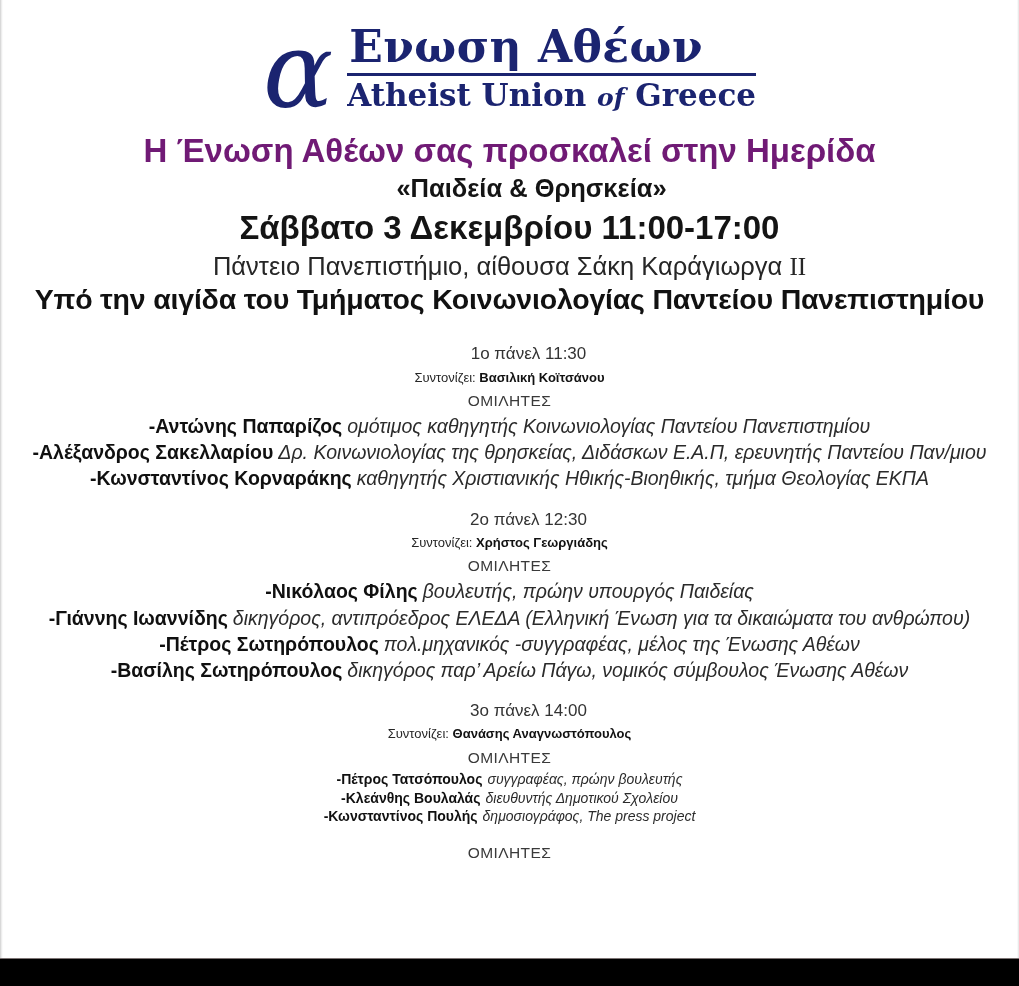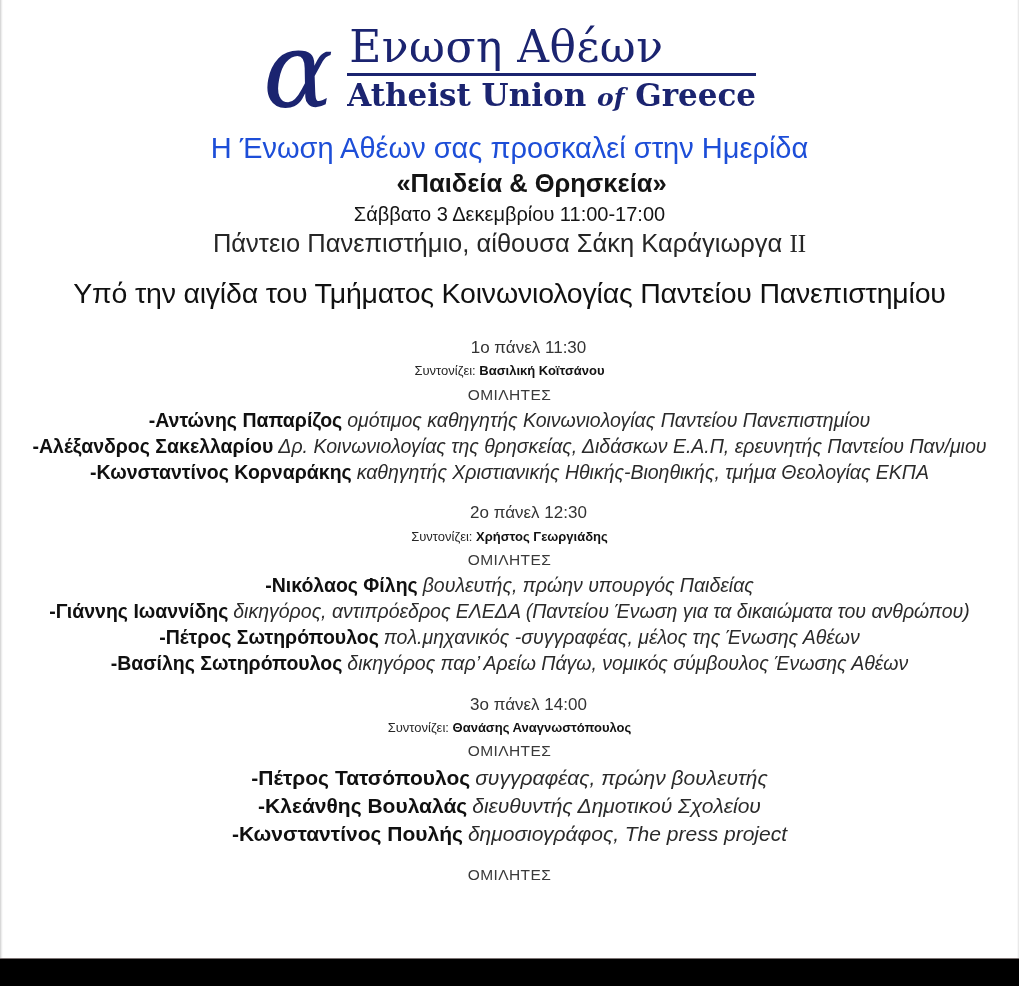--- a/index.html
+++ b/index.html
@@ -63,21 +63,21 @@
     top: 4px;
   }
   .logo-words {
     display: flex;
     flex-direction: column;
     align-items: stretch;
   }
   .logo-gr {
     font-family: "DejaVu Serif", "Liberation Serif", serif;
     font-size: 44px;
-    font-weight: 400;
+    font-weight: 700;
     color: #1b2470;
     letter-spacing: 0.5px;
     line-height: 1.08;
     text-align: left;
     padding-left: 2px;
   }
   .logo-rule {
     height: 3px;
     background: #1b2470;
     margin: 3px 0 2px 0;
@@ -98,54 +98,53 @@
     font-weight: 700;
   }
 
   
   .header-lines {
     text-align: center;
     color: #1a1a1a;
     margin-top: 16px;
   }
   .hl1 {
-    font-size: 29px;
-    font-weight: 400;
+    font-size: 33px;
+    font-weight: 700;
     line-height: 1.30;
-    color: #1d4ed8;
+    color: #701a75;
   }
   .hl2 {
     font-size: 25.5px;
     font-weight: 700;
     line-height: 1.32;
     color: #141414;
     padding-left: 44px;
   }
   .hl3 {
-    font-size: 20px;
-    font-weight: 400;
+    font-size: 33px;
+    font-weight: 700;
     line-height: 1.32;
     color: #141414;
   }
   .hl4 {
     font-size: 25.5px;
     font-weight: 400;
     line-height: 1.32;
     color: #262626;
   }
   .hl4 .roman {
     font-family: "Liberation Serif", "DejaVu Serif", serif;
     font-size: 25px;
   }
   .auspices {
     text-align: center;
     font-size: 28.5px;
-    font-weight: 400;
+    font-weight: 700;
     color: #111111;
-    margin-top: 16px;
     letter-spacing: -0.2px;
   }
 
   
   .panels {
     margin-top: 24px;
   }
   .panel {
     text-align: center;
     margin-bottom: 14px;
@@ -187,21 +186,21 @@
     color: #101010;
   }
   .speaker .sp-role {
     font-style: italic;
     font-weight: 400;
     color: #2b2b2b;
     margin-left: 5px;
   }
   .panel-1 .speaker { font-size: 19.5px; }
   .panel-2 .speaker { font-size: 19.5px; }
-  .panel-3 .speaker { font-size: 21px; }
+  .panel-3 .speaker { font-size: 14px; }
 </style>
 </head>
 <body>
 
 <div class="poster">
 
   <div class="edge-left"></div>
   <div class="edge-right"></div>
 
   <div class="logo-block">
@@ -234,21 +233,21 @@
         <div class="speaker"><span class="sp-name">-Κωνσταντίνος Κορναράκης</span><span class="sp-role">καθηγητής Χριστιανικής Ηθικής-Βιοηθικής, τμήμα Θεολογίας ΕΚΠΑ</span></div>
       </div>
     </div>
 
     <div class="panel panel-2">
       <div class="panel-time">2ο πάνελ 12:30</div>
       <div class="panel-mod"><span>Συντονίζει:</span> <b>Χρήστος Γεωργιάδης</b></div>
       <div class="panel-speakers-label">ΟΜΙΛΗΤΕΣ</div>
       <div class="speaker-list">
         <div class="speaker"><span class="sp-name">-Νικόλαος Φίλης</span><span class="sp-role">βουλευτής, πρώην υπουργός Παιδείας</span></div>
-        <div class="speaker"><span class="sp-name">-Γιάννης Ιωαννίδης</span><span class="sp-role">δικηγόρος, αντιπρόεδρος ΕΛΕΔΑ (Παντείου Ένωση για τα δικαιώματα του ανθρώπου)</span></div>
+        <div class="speaker"><span class="sp-name">-Γιάννης Ιωαννίδης</span><span class="sp-role">δικηγόρος, αντιπρόεδρος ΕΛΕΔΑ (Ελληνική Ένωση για τα δικαιώματα του ανθρώπου)</span></div>
         <div class="speaker"><span class="sp-name">-Πέτρος Σωτηρόπουλος</span><span class="sp-role">πολ.μηχανικός -συγγραφέας, μέλος της Ένωσης Αθέων</span></div>
         <div class="speaker"><span class="sp-name">-Βασίλης Σωτηρόπουλος</span><span class="sp-role">δικηγόρος παρ’ Αρείω Πάγω, νομικός σύμβουλος Ένωσης Αθέων</span></div>
       </div>
     </div>
 
     <div class="panel panel-3">
       <div class="panel-time">3ο πάνελ 14:00</div>
       <div class="panel-mod"><span>Συντονίζει:</span> <b>Θανάσης Αναγνωστόπουλος</b></div>
       <div class="panel-speakers-label">ΟΜΙΛΗΤΕΣ</div>
       <div class="speaker-list">

